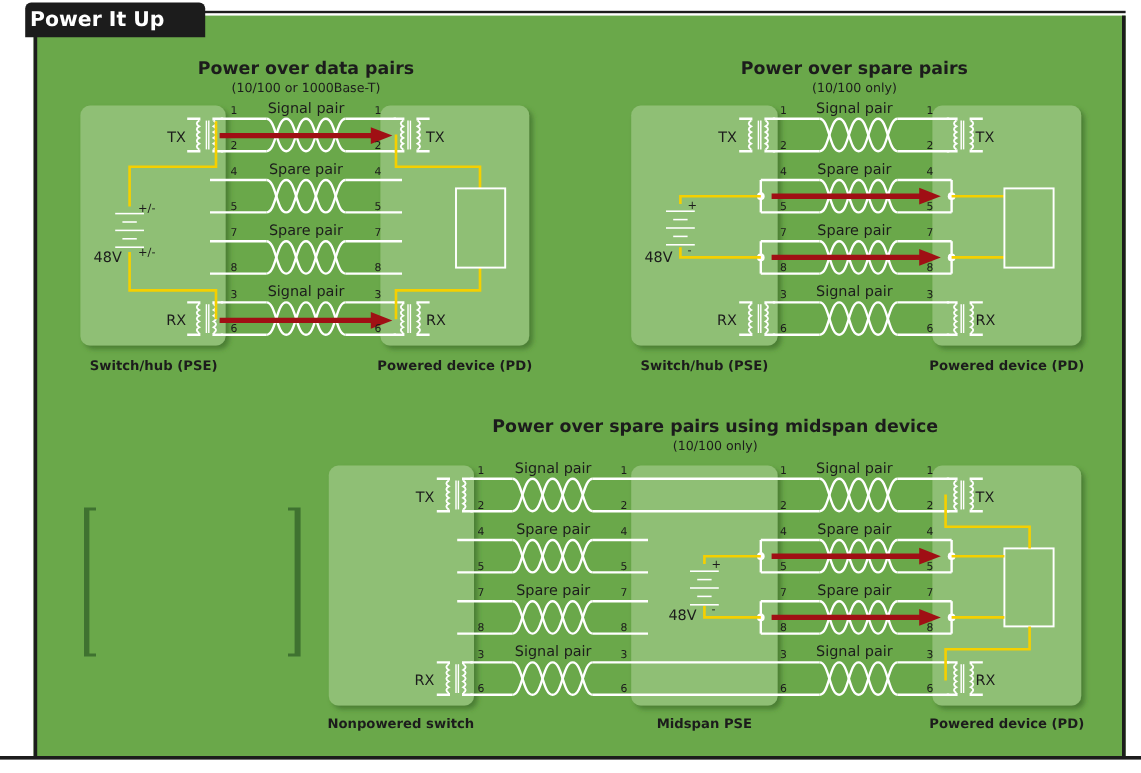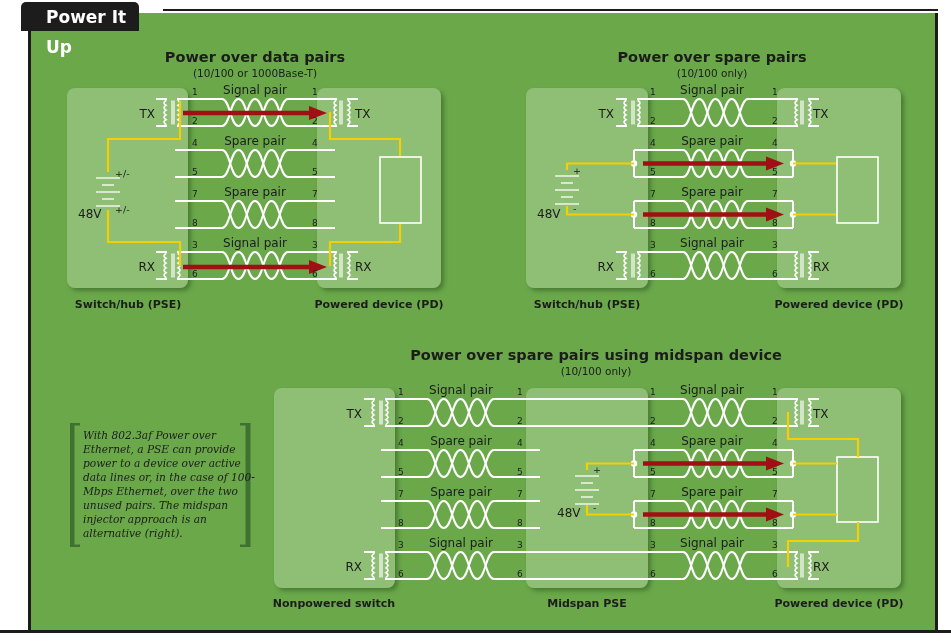--- a/index.html
+++ b/index.html
@@ -1,18 +1,18 @@
 <!DOCTYPE html>
 <html><head>
 <meta charset="utf-8">
 <style>
   html,body{margin:0;padding:0;background:#ffffff;}
   body{width:951px;height:644px;position:relative;overflow:hidden;font-family:"DejaVu Sans",sans-serif;}
   #frame{position:absolute;left:0;top:0;width:951px;height:644px;}
-  .title-tab{position:absolute;left:21px;top:2px;width:118px;height:29px;background:#1c1c1c;border-radius:5px 5px 0 0;color:#fff;font-family:"DejaVu Sans",sans-serif;font-weight:bold;font-size:17px;line-height:30px;padding-left:25px;box-sizing:border-box;}
+  .title-tab{position:absolute;left:21px;top:2px;width:150px;height:29px;background:#1c1c1c;border-radius:5px 5px 0 0;color:#fff;font-family:"DejaVu Sans",sans-serif;font-weight:bold;font-size:17px;line-height:30px;padding-left:4px;box-sizing:border-box;}
   .panel{position:absolute;left:28px;top:13px;width:910px;height:618px;background:#6aa84a;border-left:3px solid #1c1c1c;border-right:3px solid #1c1c1c;box-sizing:border-box;}
   .topline{position:absolute;left:163px;top:9px;width:775px;height:2px;background:#1c1c1c;}
   .bottomline{position:absolute;left:0;top:630px;width:951px;height:3px;background:#1c1c1c;}
   svg text{font-family:"DejaVu Sans",sans-serif;}
   .note{position:absolute;left:70px;top:423px;width:190px;height:124px;}
   .note-text{position:absolute;left:83px;top:428px;width:175px;font-family:"DejaVu Serif",serif;font-style:italic;font-size:10.6px;line-height:14px;color:#1c1c1c;}
 </style>
 </head>
 <body>
 
@@ -435,14 +435,13 @@
         <text x="334" y="607" font-size="11" text-anchor="middle" font-weight="bold" fill="#1c1c1c">Nonpowered switch</text>
         <text x="587" y="607" font-size="11" text-anchor="middle" font-weight="bold" fill="#1c1c1c">Midspan PSE</text>
         <text x="839" y="607" font-size="11" text-anchor="middle" font-weight="bold" fill="#1c1c1c">Powered device (PD)</text>
       </g>
   </svg>
 
   <svg class="note" width="190" height="124" viewBox="0 0 190 124">
     <path d="M10,0 L2,0 L2,124 L10,124" fill="none" stroke="#3f7230" stroke-width="5"></path>
     <path d="M170,0 L178,0 L178,124 L170,124" fill="none" stroke="#3f7230" stroke-width="5"></path>
   </svg>
-  <div class="note-text">With 802.3af Power over Ethernet, a PSE can provide power to a device over active data lines or, in the case of 100-Mbps Ethernet, over the two unused pairs. The midspan injector approach is an alternative (right).</div>
 </div>
 
 </body></html>

